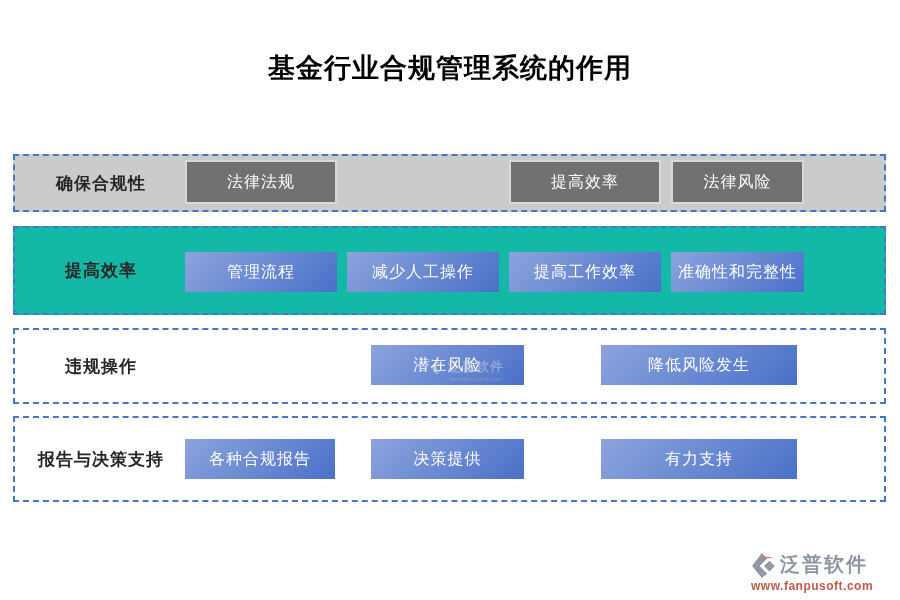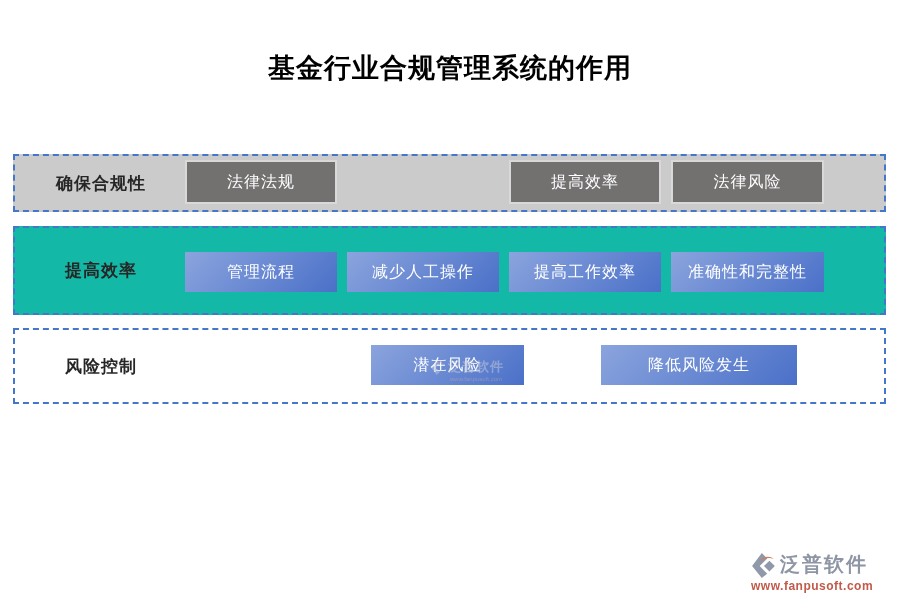--- a/index.html
+++ b/index.html
@@ -28,21 +28,21 @@
   }
   .btn {
     position:absolute; display:flex; align-items:center; justify-content:center;
     color:#ffffff; font-weight:normal; font-size:16px; letter-spacing:1px;
     box-sizing:border-box; white-space:nowrap;
   }
   .btn-gray { background:#737070; border:2px solid #d9d9d9; }
   .btn-blue { background:linear-gradient(135deg, #8ba4dd 0%, #4a70c8 100%); }
   
   .c1 { left:170px; width:152px; } .c2 { left:332px; width:152px; }
-  .c3 { left:494px; width:152px; } .c4 { left:656px; width:153px; }
+  .c3 { left:494px; width:152px; } .c4 { left:656px; width:133px; }
   
   .w1 { left:170px; width:150px; } .w2 { left:356px; width:153px; }
   .w3 { left:546px; width:196px;margin-left:40px; }
   #row-1 .btn { top:4px;  height:44px; }
   #row-2 .btn { top:24px; height:40px; }
   #row-3 .btn { top:15px; height:40px; }
   #row-4 .btn { top:21px; height:40px; }
   
   #watermark-center {
     position:absolute; left:430px; top:358px; width:100px;
@@ -80,25 +80,31 @@
 
   <div class="row" id="row-2">
     <div class="row-label">提高效率</div>
     <div class="btn btn-blue c1">管理流程</div>
     <div class="btn btn-blue c2">减少人工操作</div>
     <div class="btn btn-blue c3">提高工作效率</div>
     <div class="btn btn-blue c4">准确性和完整性</div>
   </div>
 
   <div class="row" id="row-3">
-    <div class="row-label">风险控制</div>
+    <div class="row-label">违规操作</div>
     <div class="btn btn-blue w2">潜在风险</div>
     <div class="btn btn-blue w3">降低风险发生</div>
   </div>
 
+  <div class="row" id="row-4">
+    <div class="row-label">报告与决策支持</div>
+    <div class="btn btn-blue w1">各种合规报告</div>
+    <div class="btn btn-blue w2">决策提供</div>
+    <div class="btn btn-blue w3">有力支持</div>
+  </div>
 
   <div id="watermark-center">
     <div class="wm-row">
       <svg width="16" height="16" viewBox="0 0 24 24">
         <polygon points="2,13 10,2 15,7 8,13 15,19 10,24" fill="#d9dbe2"></polygon>
         <path d="M8,10 A7.5,7.5 0 0 1 21,7.5 A10,10 0 0 0 8,10 Z" fill="#e2a48e"></path>
       </svg>
       <span class="wm-brand">泛普软件</span>
     </div>
     <div class="wm-url">www.fanpusoft.com</div>

